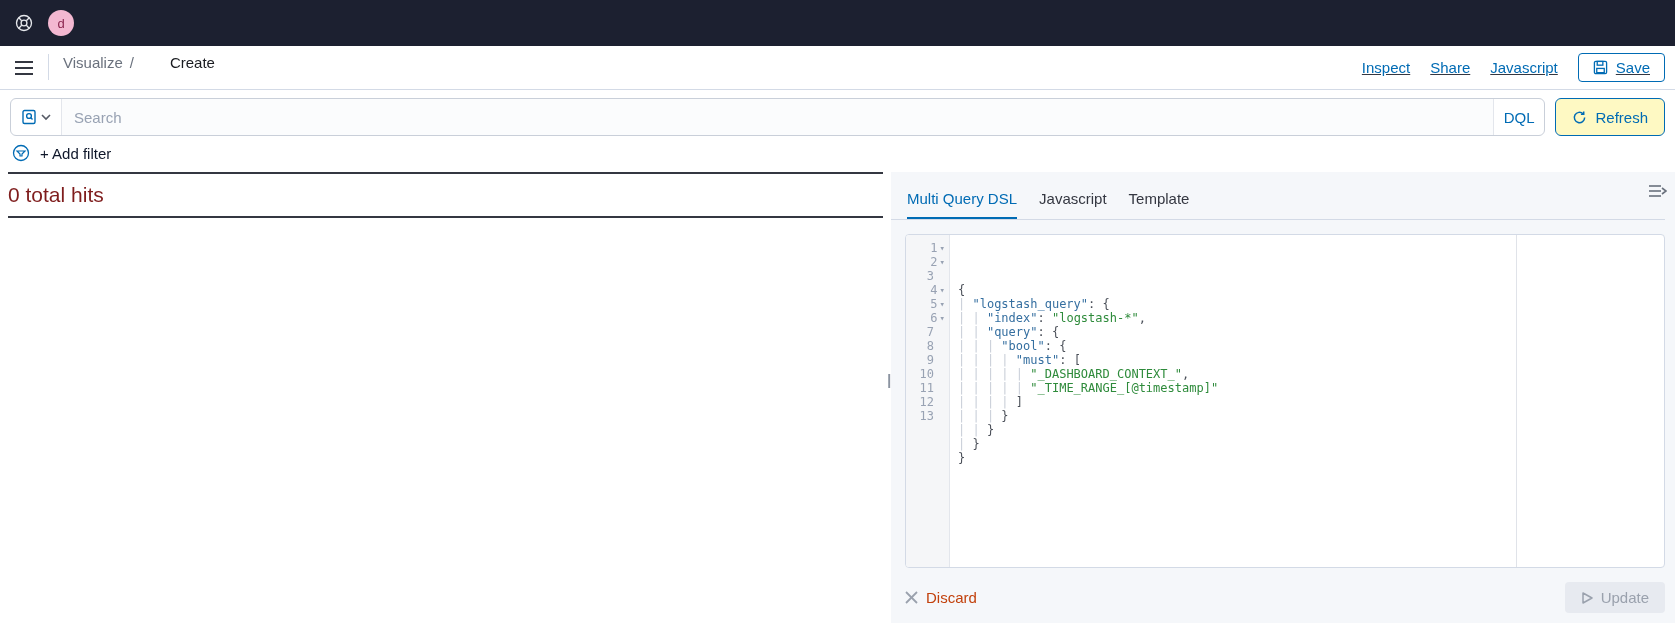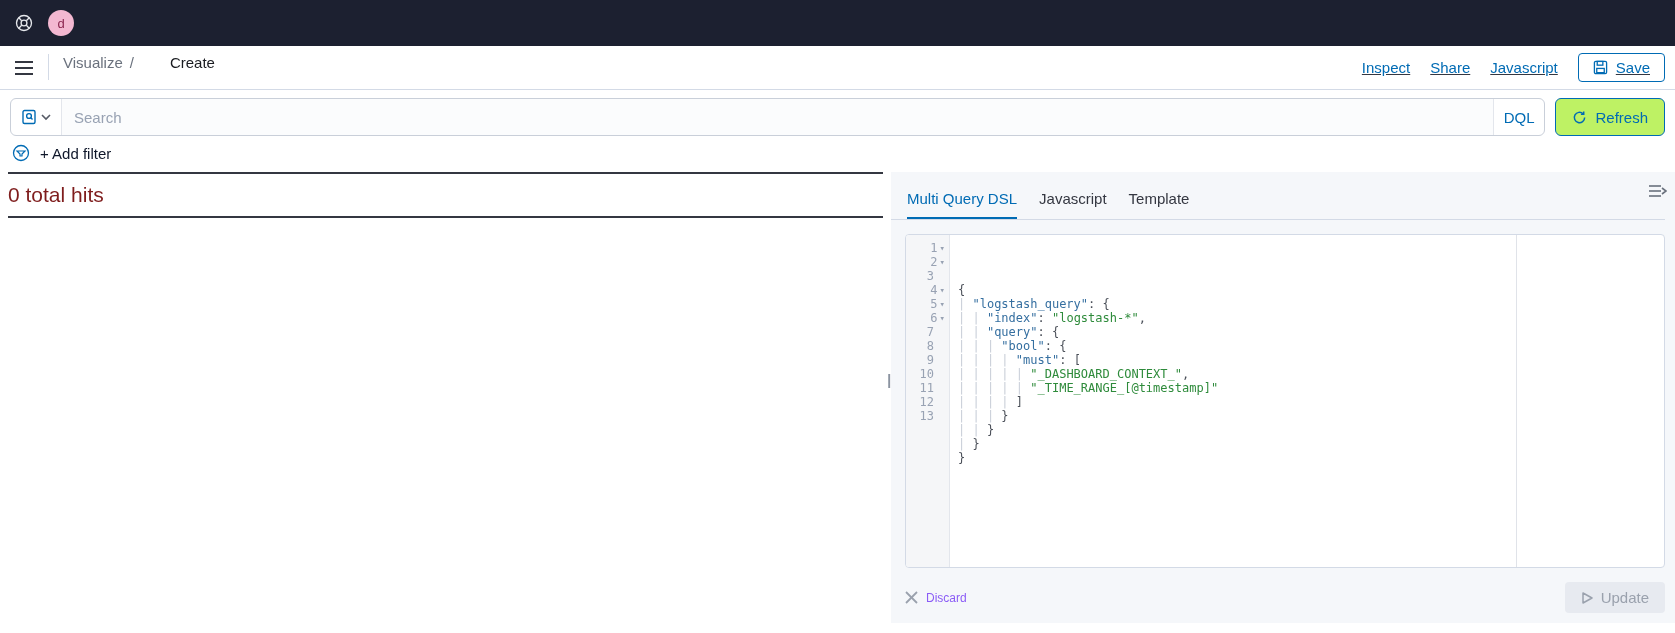--- a/index.html
+++ b/index.html
@@ -38,21 +38,21 @@
 .qbar-seg.sep-l { border-left: 1px solid #e3e6ec; }
 .chev-down { margin-left: 4px; color:#565b66; }
 .search-input { flex:1; border:none; outline:none; padding: 0 12px; font-size: 15px; color:#343741; background:#fbfcfd; }
 .search-input::placeholder { color: #98a2b3; }
 .dql-label { color:#006bb4; font-size:15px; cursor:pointer; }
 .datebar { flex: 0 0 440px; display:flex; border:1px solid #c9cfd9; border-radius:6px; overflow:hidden; height:38px; background:#fff; }
 .date-seg { display:flex; align-items:center; padding: 0 12px; }
 .date-seg.calseg { border-right:1px solid #e3e6ec; color:#006bb4; gap:4px; cursor:pointer; }
 .date-range { flex:1; display:flex; align-items:center; padding:0 14px; font-size:15px; color:#343741; }
 .show-dates { color:#006bb4; border-left:1px solid #e3e6ec; cursor:pointer; font-size:15px; }
-.refresh-btn { display:inline-flex; align-items:center; gap:8px; border:1px solid #006bb4; color:#006bb4; background:#bef264; border-radius:6px; padding: 0 16px; height:38px; font-size:15px; cursor:pointer; }
+.refresh-btn { display:inline-flex; align-items:center; gap:8px; border:1px solid #006bb4; color:#006bb4; background:#fef9c3; border-radius:6px; padding: 0 16px; height:38px; font-size:15px; cursor:pointer; }
 
 
 .filter-row { display:flex; align-items:center; gap:10px; padding: 4px 12px 10px 12px; }
 .filter-circle { color:#006bb4; }
 .add-filter { color:#0f172a; font-size:15px; cursor:pointer; }
 
 
 .main-split { display:flex; height: calc(633px - 46px - 44px - 52px - 40px); min-height: 420px; }
 .left-pane { flex:1; padding: 0 6px; position:relative; }
 .right-pane { width: 784px; background:#f5f7fa; position:relative; display:flex; flex-direction:column; }
@@ -79,21 +79,21 @@
 .code { flex:1; font-family: Menlo, Consolas, monospace; font-size:12px; padding:6px 8px; line-height:14px; white-space:pre; position:relative; }
 .code .hl-line { position:absolute; left:0; right:0; height:14px; background:#e8eaf0; z-index:-1; }
 .ruler { position:absolute; top:0; bottom:0; width:1px; background:#e0e3e9; left:566px; }
 .tok-key { color:#356fa0; }
 .tok-str { color:#2e8b3b; }
 .tok-punc { color:#4a4f58; }
 .indent-guide { color:#c8ced8; }
 
 
 .bottom-bar { display:flex; justify-content:space-between; align-items:center; padding: 14px 10px 10px 14px; }
-.discard-btn { display:inline-flex; align-items:center; gap:8px; color:#8b5cf6; font-size:12px; cursor:pointer; }
+.discard-btn { display:inline-flex; align-items:center; gap:8px; color:#c2410c; font-size:15px; cursor:pointer; }
 .update-btn { display:inline-flex; align-items:center; gap:8px; background:#e7eaf0; color:#9aa1ad; border-radius:4px; padding:7px 16px; font-size:15px; border:none; cursor:not-allowed; }
 
 svg { display:block; }
 </style>
 </head>
 <body>
 
 <div class="top-header">
   <div class="header-right">
     <svg width="20" height="20" viewBox="0 0 24 24" class="help-icon">

